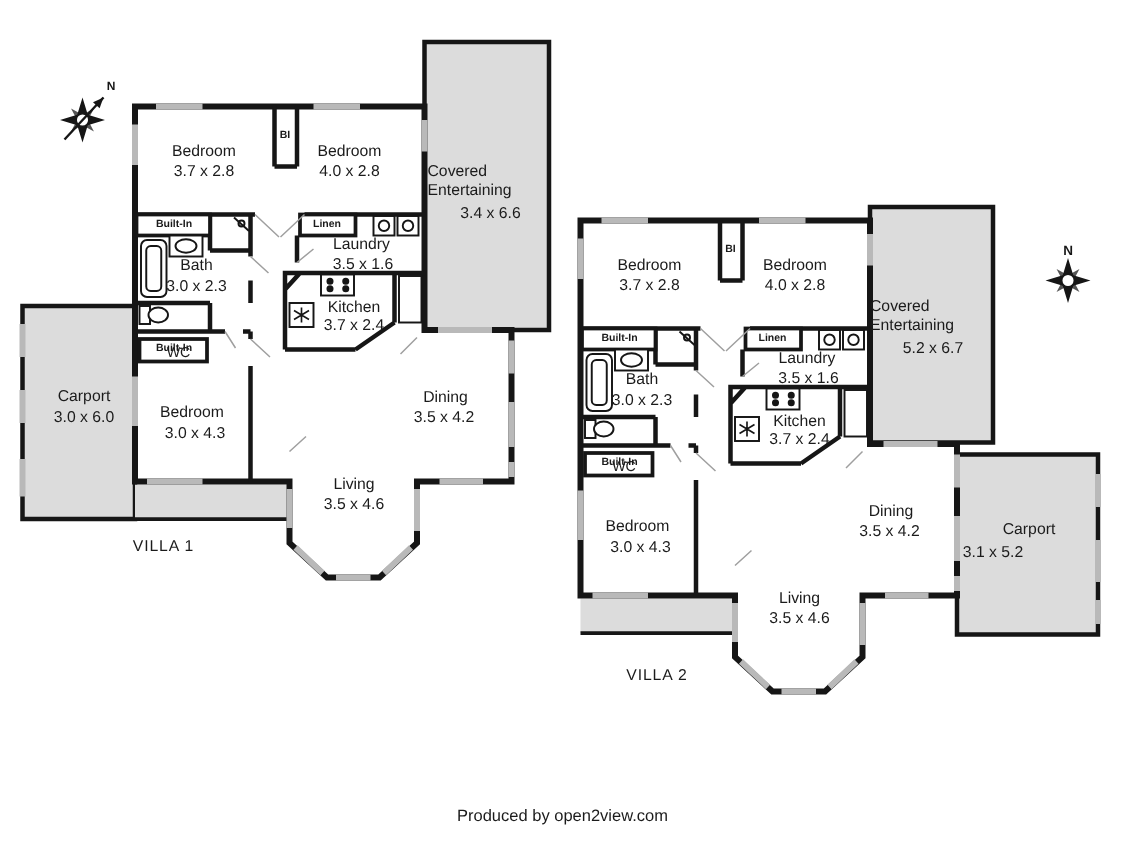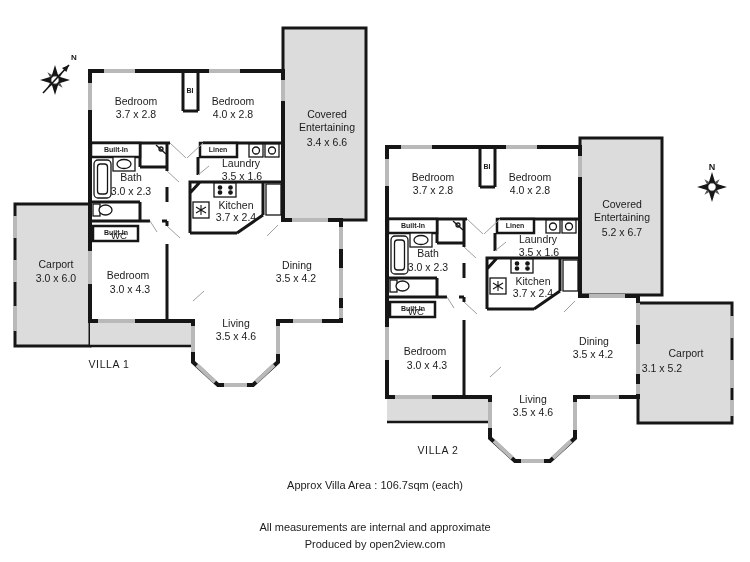--- a/index.html
+++ b/index.html
@@ -1,20 +1,20 @@
 <!DOCTYPE html>
 <html><head>
 <meta charset="utf-8">
 <style>
   html,body{margin:0;padding:0;background:#fff;}
   .canvas{position:relative;width:750px;height:562px;background:#fff;overflow:hidden;
           font-family:"Liberation Sans",sans-serif;color:#1b1b1b;}
   .plan-svg{position:absolute;left:0;top:0;}
   .lbl{position:absolute;transform:translate(-50%,-50%);font-size:10.5px;line-height:12px;
-       white-space:nowrap;color:#1b1b1b;text-align:center;}
+       white-space:nowrap;color:#1b1b1b;text-align:left;}
   .sm{font-size:7px;font-weight:700;}
   .wc{font-size:9.5px;margin-top:25px;}
   .ce-name{white-space:normal;width:84px;line-height:13px;}
   .title{font-size:10.5px;letter-spacing:.6px;}
   .foot{position:absolute;left:375px;transform:translate(-50%,-50%);font-size:11px;
         white-space:nowrap;color:#1b1b1b;}
 </style>
 </head>
 <body>
 
@@ -204,17 +204,15 @@
   <div class="lbl" style="left:594px;top:341px">Dining</div>
   <div class="lbl" style="left:593px;top:354px">3.5 x 4.2</div>
   <div class="lbl" style="left:533px;top:399px">Living</div>
   <div class="lbl" style="left:533px;top:412px">3.5 x 4.6</div>
   <div class="lbl ce-name" style="left:622px;top:211px">Covered Entertaining</div>
   <div class="lbl" style="left:622px;top:232px">5.2 x 6.7</div>
   <div class="lbl" style="left:686px;top:353px">Carport</div>
   <div class="lbl" style="left:662px;top:368px">3.1 x 5.2</div>
   <div class="lbl title" style="left:438px;top:450px">VILLA 2</div>
 
-  <div class="foot" style="top:485px">Approx Villa Area : 106.7sqm (each)</div>
-  <div class="foot" style="top:527px">All measurements are internal and approximate</div>
   <div class="foot" style="top:544px">Produced by open2view.com</div>
 
 </div>
 
 </body></html>

